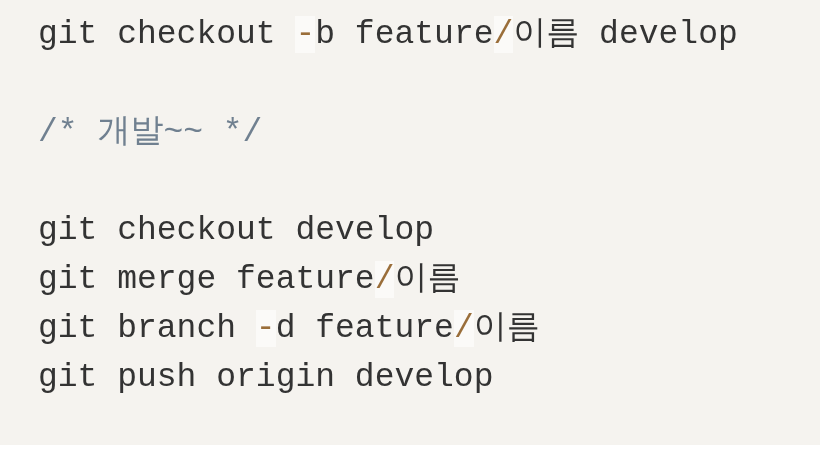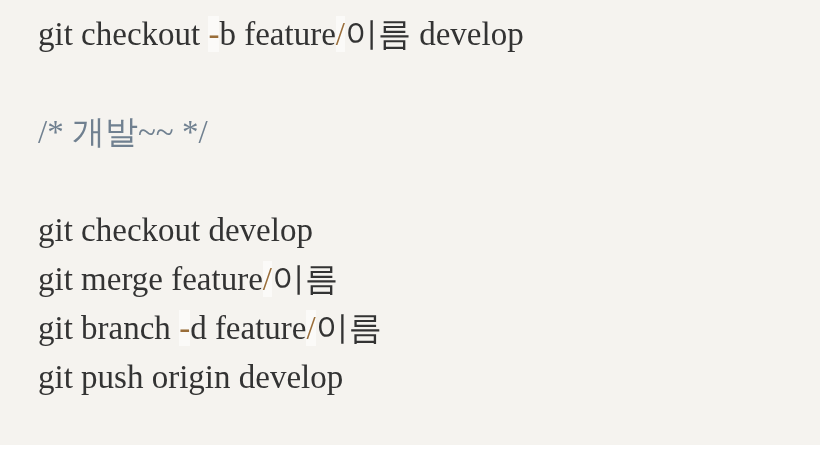--- a/index.html
+++ b/index.html
@@ -19,21 +19,20 @@
     padding: 10px 16px 0 38px;
     font-family: "Liberation Mono", "DejaVu Sans Mono", monospace;
     font-size: 33px;
     line-height: 49px;
     color: #333333;
     overflow: hidden;
   }
   .code-line {
     min-height: 49px;
     white-space: pre;
-    font-family: Liberation Serif, serif;
   }
   .tok-plain {
     color: #333333;
   }
   .tok-comment {
     color: #708090;
   }
   .tok-operator {
     color: #9a6e3a;
     background: rgba(255, 255, 255, 0.55);

